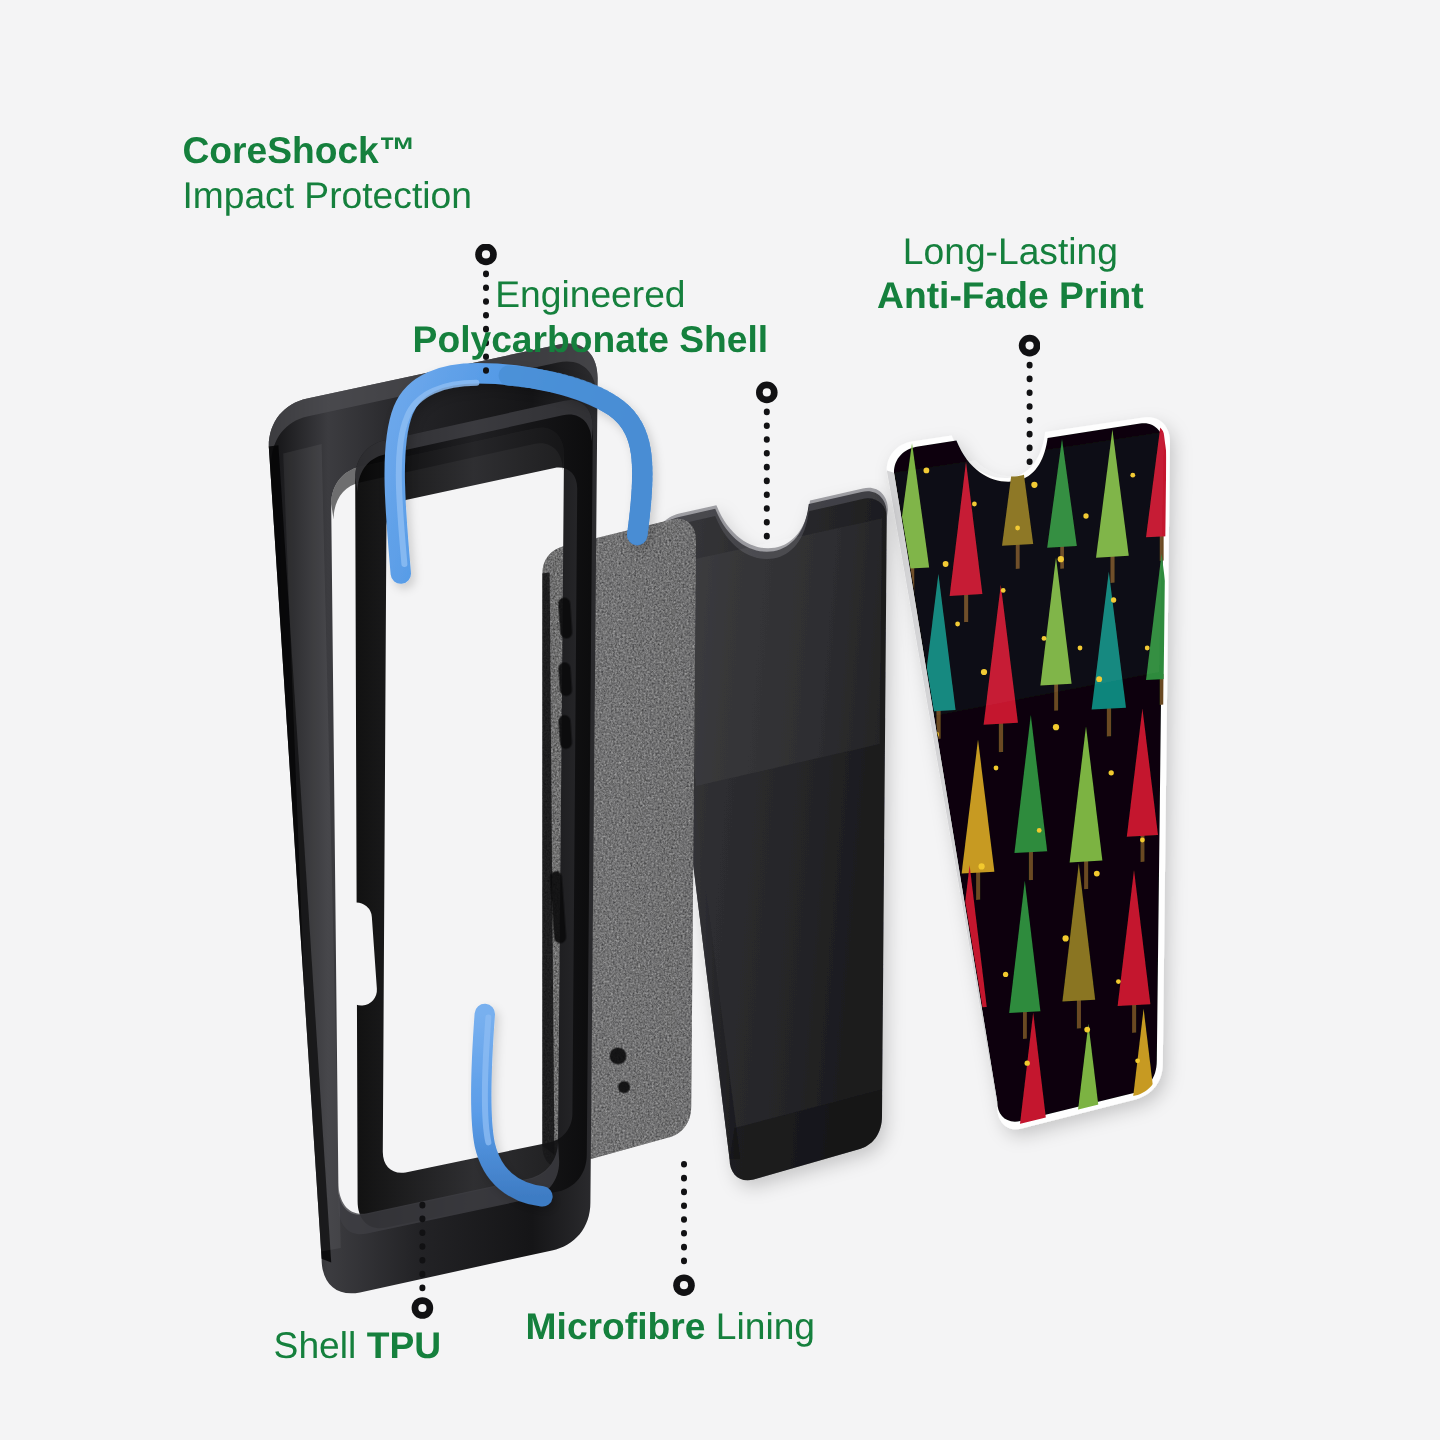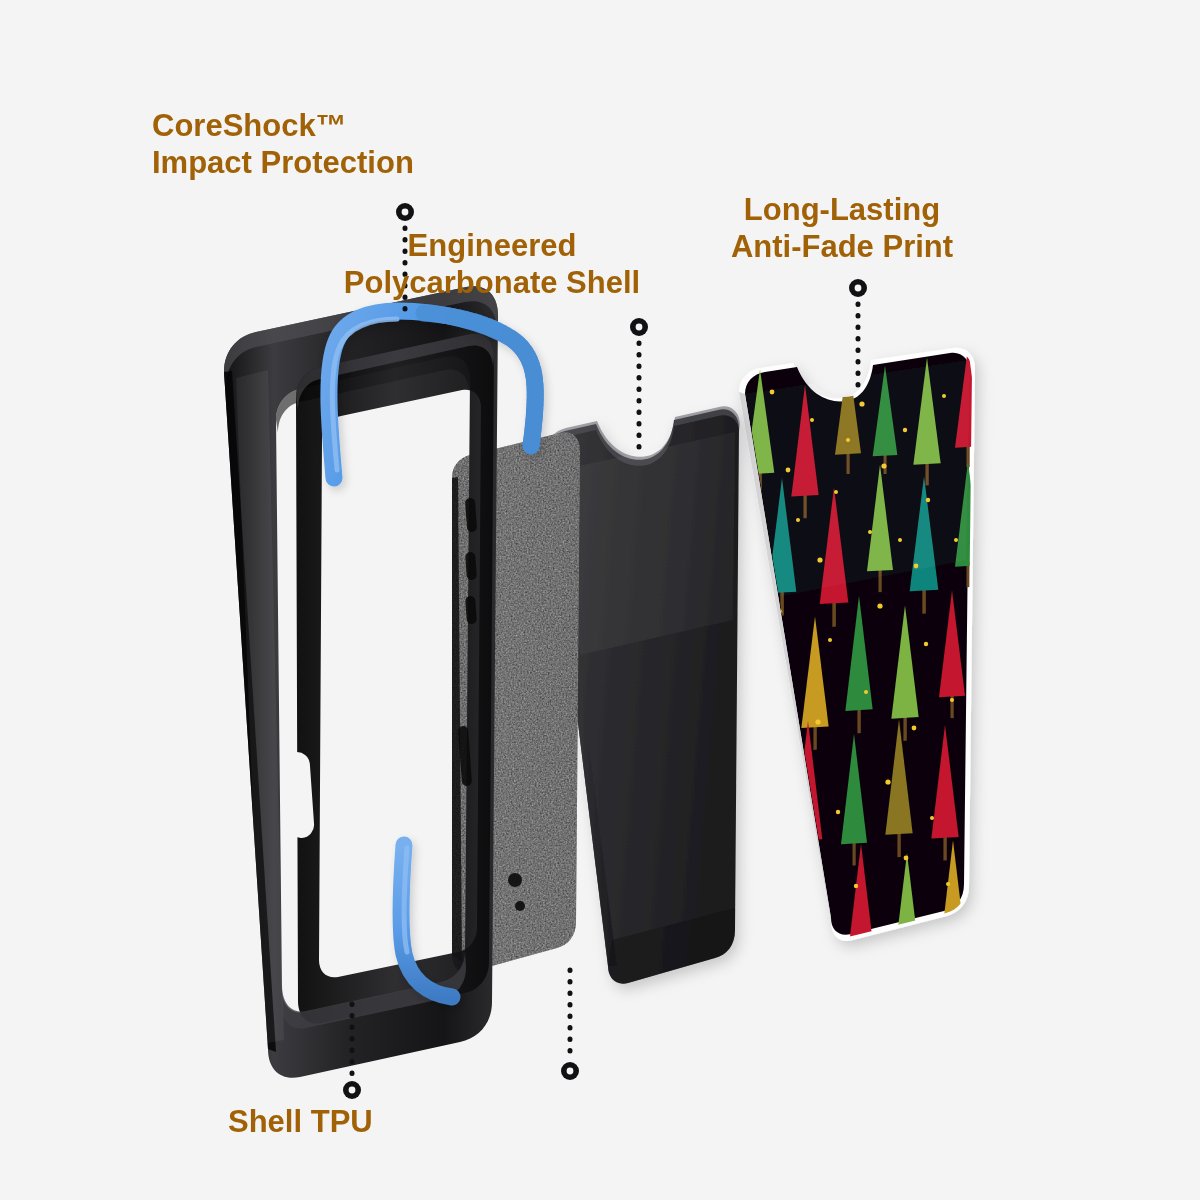--- a/index.html
+++ b/index.html
@@ -4,24 +4,24 @@
 <style>
   html,body{margin:0;padding:0;}
   body{
     width:1200px;height:1200px;
     background:#f4f4f5;
     font-family:"Liberation Sans", sans-serif;
     overflow:hidden;
     position:relative;
   }
   #stage{position:absolute;left:0;top:0;width:1200px;height:1200px;}
-  .callout{position:absolute;color:#a16207;line-height:1.18;white-space:nowrap;}
+  .callout{position:absolute;color:#15803d;line-height:1.18;white-space:nowrap;}
   .callout .l1{display:block;}
   .callout .l2{display:block;}
-  .reg{font-weight:700;}
+  .reg{font-weight:400;}
   .bld{font-weight:700;}
   .t-cs{left:152px;top:108px;font-size:31px;text-align:left;}
   .t-pc{left:492px;top:228px;font-size:31px;text-align:center;}
   .t-af{left:842px;top:192px;font-size:31px;text-align:center;}
   .t-tpu{left:228px;top:1104px;font-size:31px;}
   .t-mf{left:438px;top:1088px;font-size:31px;}
   svg.layer{position:absolute;left:0;top:0;width:1200px;height:1200px;overflow:visible;}
 </style>
 </head>
 <body style="background: rgb(244, 244, 245);">
@@ -487,14 +487,17 @@
 
   <div class="callout t-af" style="transform:translateX(-50%);">
     <span class="l1 reg">Long-Lasting</span>
     <span class="l2 bld">Anti-Fade Print</span>
   </div>
 
   <div class="callout t-tpu">
     <span class="reg">Shell </span><span class="bld">TPU</span>
   </div>
 
+  <div class="callout t-mf">
+    <span class="bld">Microfibre</span><span class="reg"> Lining</span>
+  </div>
 
 </div>
 
 </body></html>

